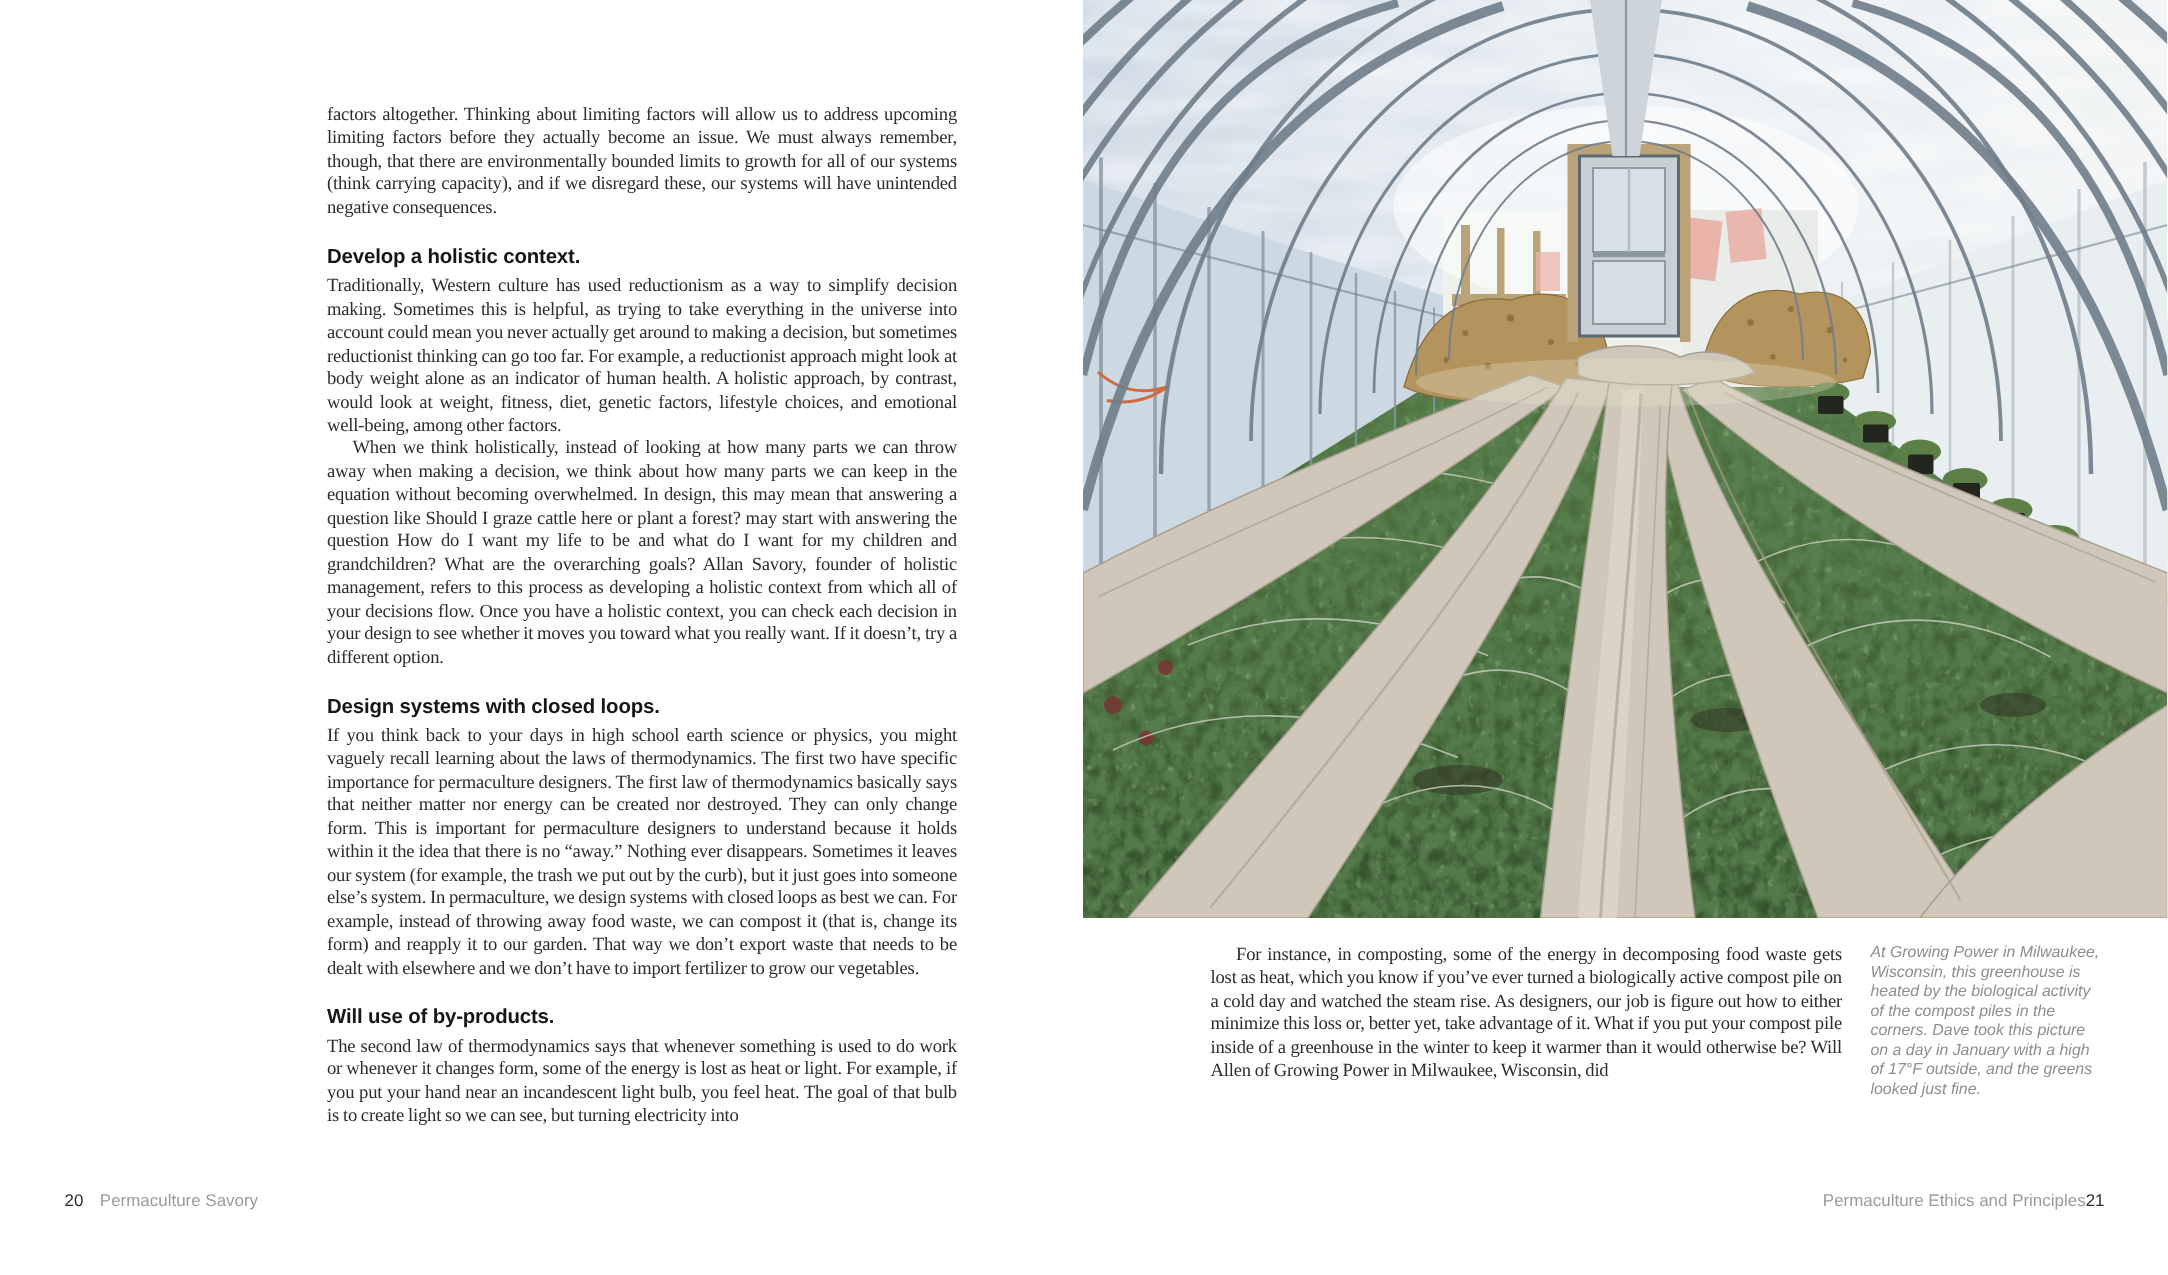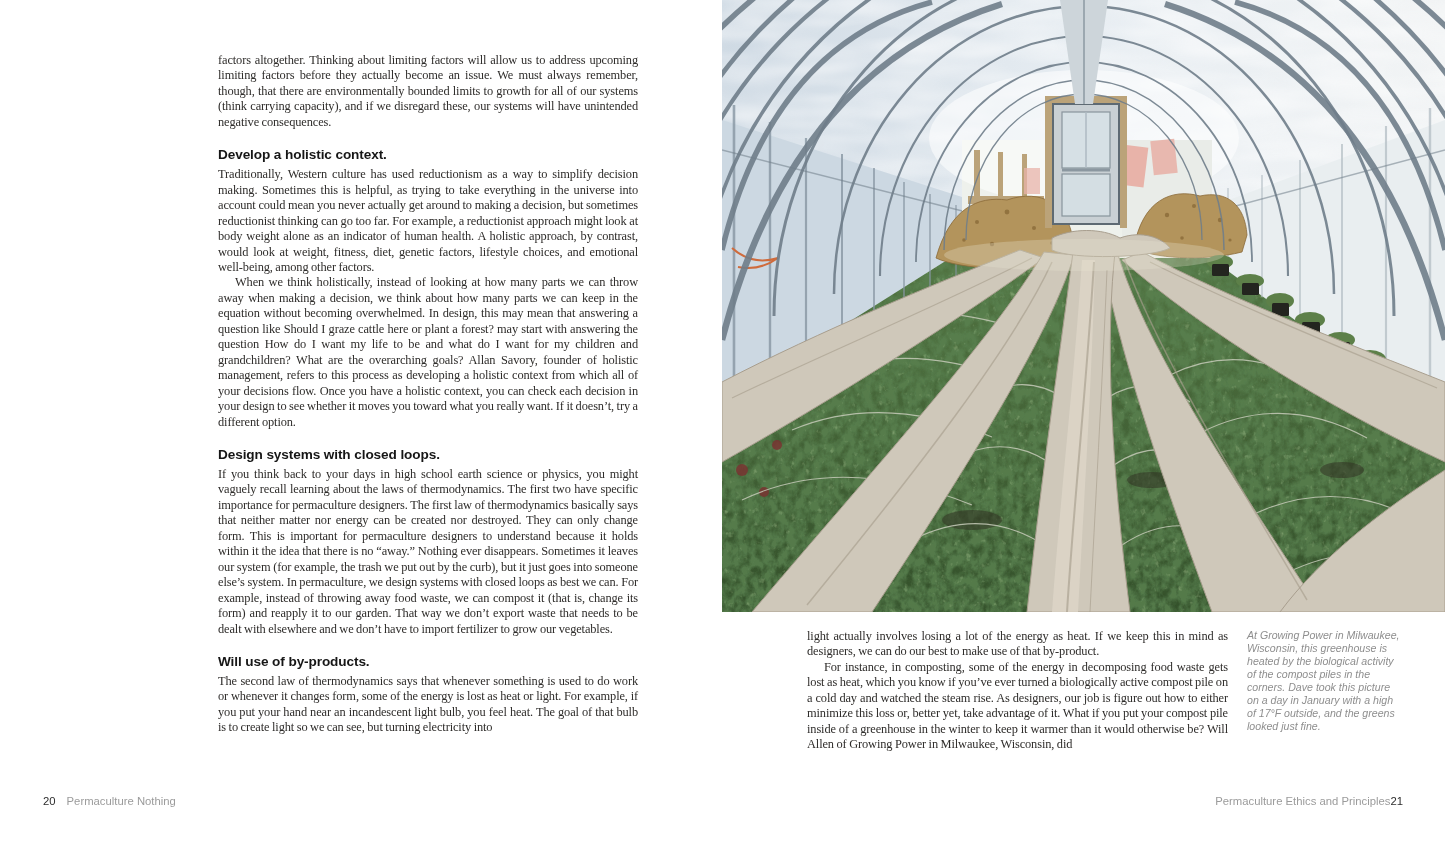--- a/index.html
+++ b/index.html
@@ -4,21 +4,21 @@
 <style>
   html,body{margin:0;padding:0;}
   body{
     width:1445px;height:850px;position:relative;overflow:hidden;
     background:var(--page-bg,#ffffff);
     font-family:"Liberation Serif", serif;
   }
   .spread{position:absolute;inset:0;}
 
   
-  .left-column{position:absolute;left:218px;top:53px;width:420px;}
+  .left-column{position:absolute;left:218px;top:69px;width:420px;}
   .right-column{position:absolute;left:807px;top:629px;width:421px;}
   p.body{
     margin:0;font-size:12.4px;line-height:15.45px;text-align:justify;
     color:var(--body-text,#2e2c2a);letter-spacing:-0.12px;word-spacing:-0.4px;
   }
   p.body.indent{text-indent:17px;}
   h3.sec{
     margin:17px 0 4px 0;font-family:"Liberation Sans",sans-serif;font-weight:bold;
     font-size:13.6px;line-height:16px;color:var(--heading-text,#161616);letter-spacing:-0.1px;
   }
@@ -287,26 +287,25 @@
         <path class="ph-fold" stroke-width="1.5" d="M402,258 C432,345 508,470 585,600"></path>
         <path class="ph-fold" stroke-width="1.2" d="M310,258 C230,300 110,350 10,398"></path>
         <path class="ph-fold" stroke-width="1.2" d="M428,262 C520,308 630,352 715,388"></path>
         <path d="M330,238 C350,228 380,228 398,238 C420,230 440,238 448,248 C430,258 350,260 330,250 Z" class="ph-fabric"></path>
         <ellipse cx="362" cy="255" rx="140" ry="16" fill="#e8e4d2" opacity="0.3"></ellipse>
       </g>
     </svg>
   </div>
 
   <div class="right-column">
-    <p class="body">light actually involves losing a lot of the energy as heat. If we keep this in mind as designers, we can do our best to make use of that by-product.</p>
     <p class="body indent">For instance, in composting, some of the energy in decomposing food waste gets lost as heat, which you know if you’ve ever turned a biologically active compost pile on a cold day and watched the steam rise. As designers, our job is figure out how to either minimize this loss or, better yet, take advantage of it. What if you put your compost pile inside of a greenhouse in the winter to keep it warmer than it would otherwise be? Will Allen of Growing Power in Milwaukee, Wisconsin, did</p>
   </div>
 
   <div class="caption">At Growing Power in Milwaukee, Wisconsin, this greenhouse is heated by the biological activity of the compost piles in the corners. Dave took this picture on a day in January with a high of 17°F outside, and the greens looked just fine.</div>
 
   <div class="folio folio-left">
-    <span class="num">20</span><span class="lbl">Permaculture Nothing</span>
+    <span class="num">20</span><span class="lbl">Permaculture Savory</span>
   </div>
   <div class="folio folio-right">
     <span class="lbl">Permaculture Ethics and Principles</span><span class="num">21</span>
   </div>
 
 </div>
 
 </body></html>

